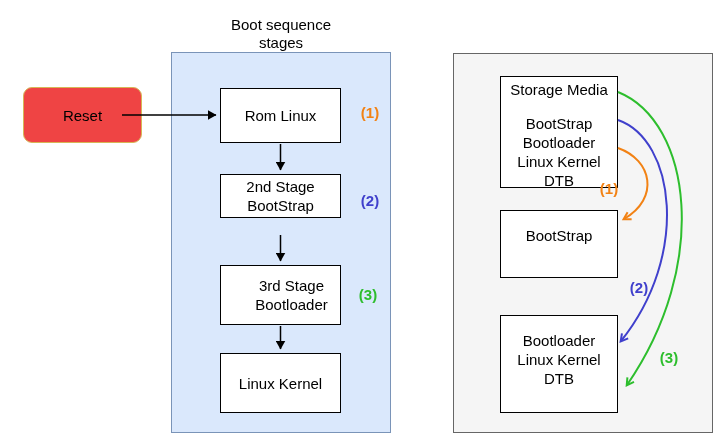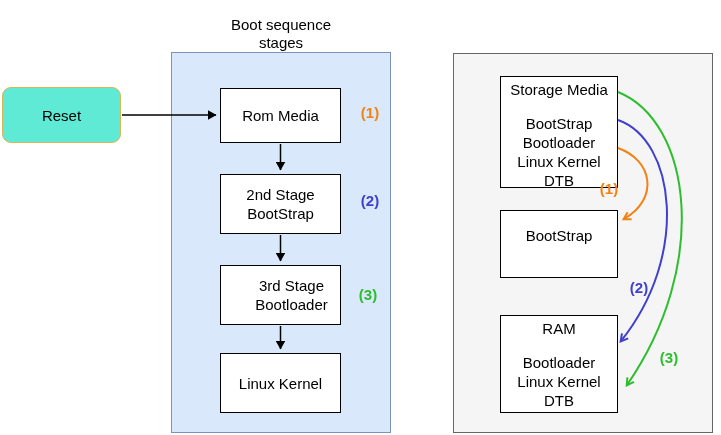--- a/index.html
+++ b/index.html
@@ -22,21 +22,21 @@
     display:flex; align-items:center; justify-content:center;
     font-size:15px;
   }
   .nbox {
     background:#fff; border:1px solid #000;
     display:flex; align-items:center; justify-content:center;
     text-align:center; font-size:15px; line-height:19px;
     white-space:pre-line;
   }
   .nbox1 { left:220px; top:88px;  width:121px; height:55px; }
-  .nbox2 { left:220px; top:174px; width:121px; height:60px; }
+  .nbox2 { left:220px; top:174px; width:121px; height:44px; }
   .nbox3 { left:220px; top:265px; width:121px; height:60px;padding-left:22px; }
   .nbox4 { left:220px; top:353px; width:121px; height:60px; }
   .stage-label {
     width:34px; text-align:center; font-size:15px; font-weight:bold;
   }
   .sl1 { left:353px; top:104px; }
   .sl2 { left:353px; top:192px; }
   .sl3 { left:351px; top:286px; }
   .rl1 { left:592px; top:180px; }
   .rl2 { left:622px; top:279px; }
@@ -56,26 +56,26 @@
 <body>
 
 <div class="canvas">
 
   <div class="abs title">Boot sequence
 stages</div>
 
   <div class="abs panel panel-blue" style="background-color: rgb(218, 232, 252); border-color: rgb(122, 148, 184);"></div>
   <div class="abs panel panel-gray" style="background-color: rgb(245, 245, 245); border-color: rgb(102, 102, 102);"></div>
 
-  <div class="abs reset-box" style="background-color: #5eead4; border-color: rgb(214, 182, 86);">
+  <div class="abs reset-box" style="background-color: #ef4444; border-color: rgb(214, 182, 86); margin-left: 21px;">
     <span>Reset</span>
   </div>
 
   <div class="abs nbox nbox1">
-    <span>Rom Media</span>
+    <span>Rom Linux</span>
   </div>
   <div class="abs nbox nbox2">
     <span>2nd Stage
 BootStrap</span>
   </div>
   <div class="abs nbox nbox3">
     <span>3rd Stage
 Bootloader</span>
   </div>
   <div class="abs nbox nbox4">
@@ -92,21 +92,20 @@
     <div>BootStrap</div>
     <div>Bootloader</div>
     <div>Linux Kernel</div>
     <div>DTB</div>
   </div>
   <div class="abs rbox rbox2">
     <div class="rgap"></div>
     <div>BootStrap</div>
   </div>
   <div class="abs rbox rbox3">
-    <div class="rtitle">RAM</div>
     <div class="rgap"></div>
     <div>Bootloader</div>
     <div>Linux Kernel</div>
     <div>DTB</div>
   </div>
 
   <div class="abs stage-label rl1" style="color: rgb(242, 130, 20);">(1)</div>
   <div class="abs stage-label rl2" style="color: rgb(64, 64, 204);">(2)</div>
   <div class="abs stage-label rl3" style="color: rgb(45, 190, 45);">(3)</div>
 

